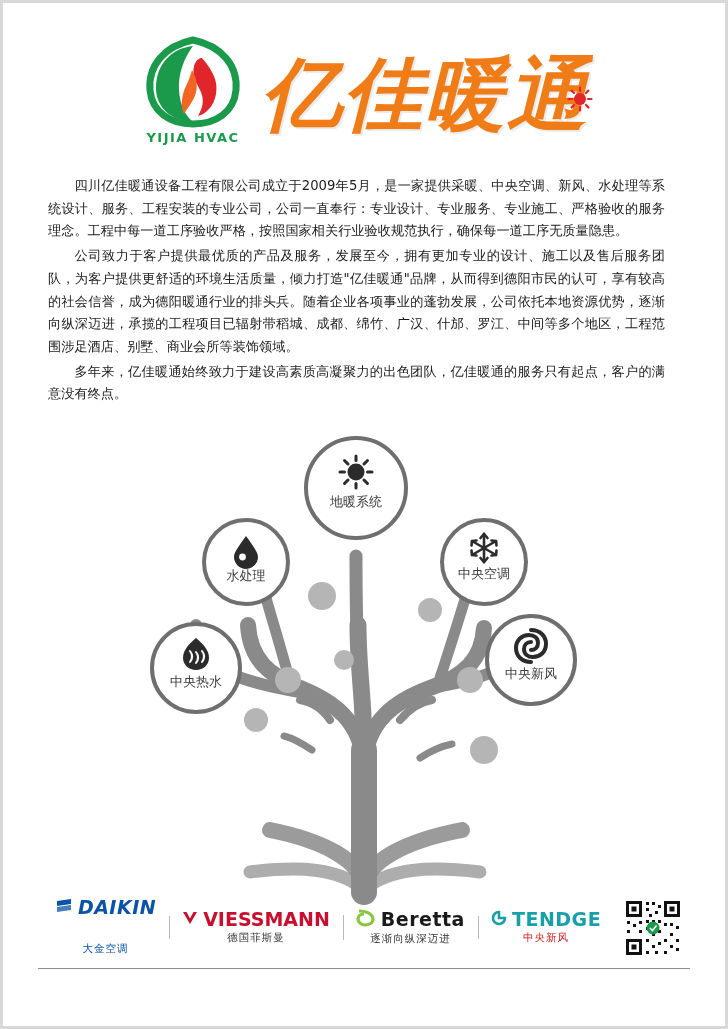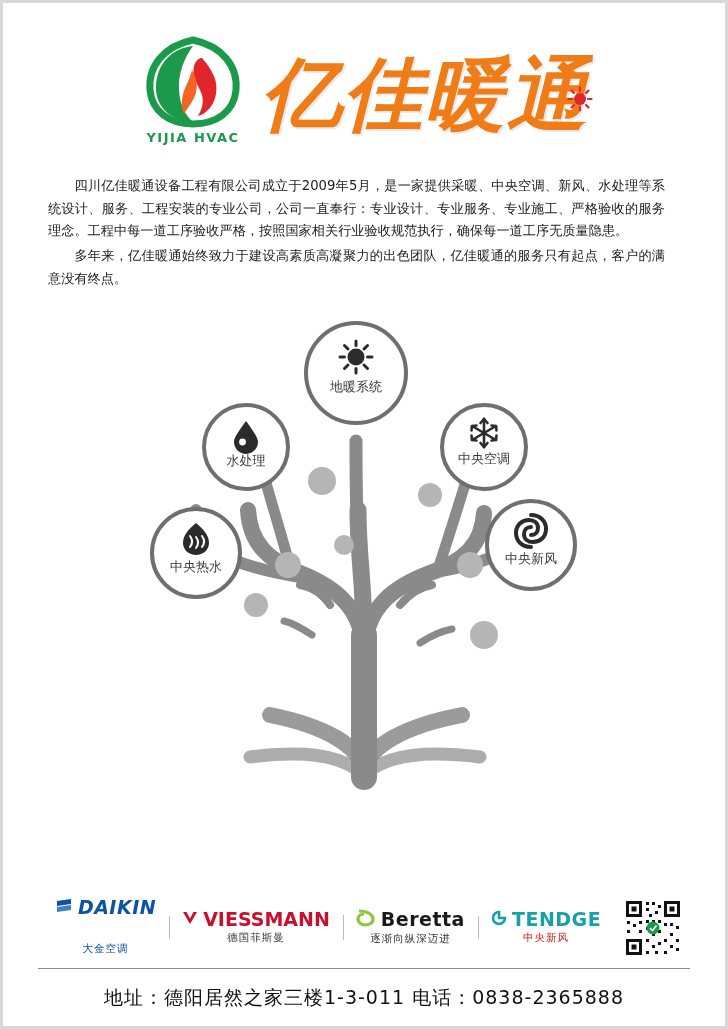--- a/index.html
+++ b/index.html
@@ -231,20 +231,21 @@
             </g>
           </svg>
         </span>
       </div>
 
     </div>
   </div>
 
   <div class="body-text">
     <p>四川亿佳暖通设备工程有限公司成立于2009年5月，是一家提供采暖、中央空调、新风、水处理等系统设计、服务、工程安装的专业公司，公司一直奉行：专业设计、专业服务、专业施工、严格验收的服务理念。工程中每一道工序验收严格，按照国家相关行业验收规范执行，确保每一道工序无质量隐患。</p>
+    <p>公司致力于客户提供最优质的产品及服务，发展至今，拥有更加专业的设计、施工以及售后服务团队，为客户提供更舒适的环境生活质量，倾力打造"亿佳暖通"品牌，从而得到德阳市民的认可，享有较高的社会信誉，成为德阳暖通行业的排头兵。随着企业各项事业的蓬勃发展，公司依托本地资源优势，逐渐向纵深迈进，承揽的工程项目已辐射带稻城、成都、绵竹、广汉、什邡、罗江、中间等多个地区，工程范围涉足酒店、别墅、商业会所等装饰领域。</p>
     <p>多年来，亿佳暖通始终致力于建设高素质高凝聚力的出色团队，亿佳暖通的服务只有起点，客户的满意没有终点。</p>
   </div>
 
   <div class="tree-area">
     <svg width="728" height="500" viewBox="0 0 728 500">
       <g fill="none" stroke="#8a8a8a" stroke-linecap="round">
 
         <path d="M364 470 C364 440 320 420 270 410" stroke-width="16" opacity="0.85"></path>
         <path d="M364 470 C364 440 410 420 462 410" stroke-width="16" opacity="0.85"></path>
         <path d="M364 470 C340 448 300 446 250 452" stroke-width="13" opacity="0.7"></path>
@@ -446,14 +447,13 @@
           <rect x="52" y="49" width="3" height="3"></rect>
         <rect x="22" y="52" width="3" height="3"></rect>
           <rect x="31" y="52" width="3" height="3"></rect>
       </g>
       <circle cx="29" cy="29" r="6.5" fill="#1a9a4a"></circle>
       <path d="M26 29 L28.5 31.5 L32.5 26.5" stroke="#fff" stroke-width="1.6" fill="none"></path>
     </svg>
   </div>
 
   <div class="footer-rule"></div>
-  <div class="footer">地址：德阳居然之家三楼1-3-011  电话：0838-2365888</div>
 </div>
 
 </body></html>

